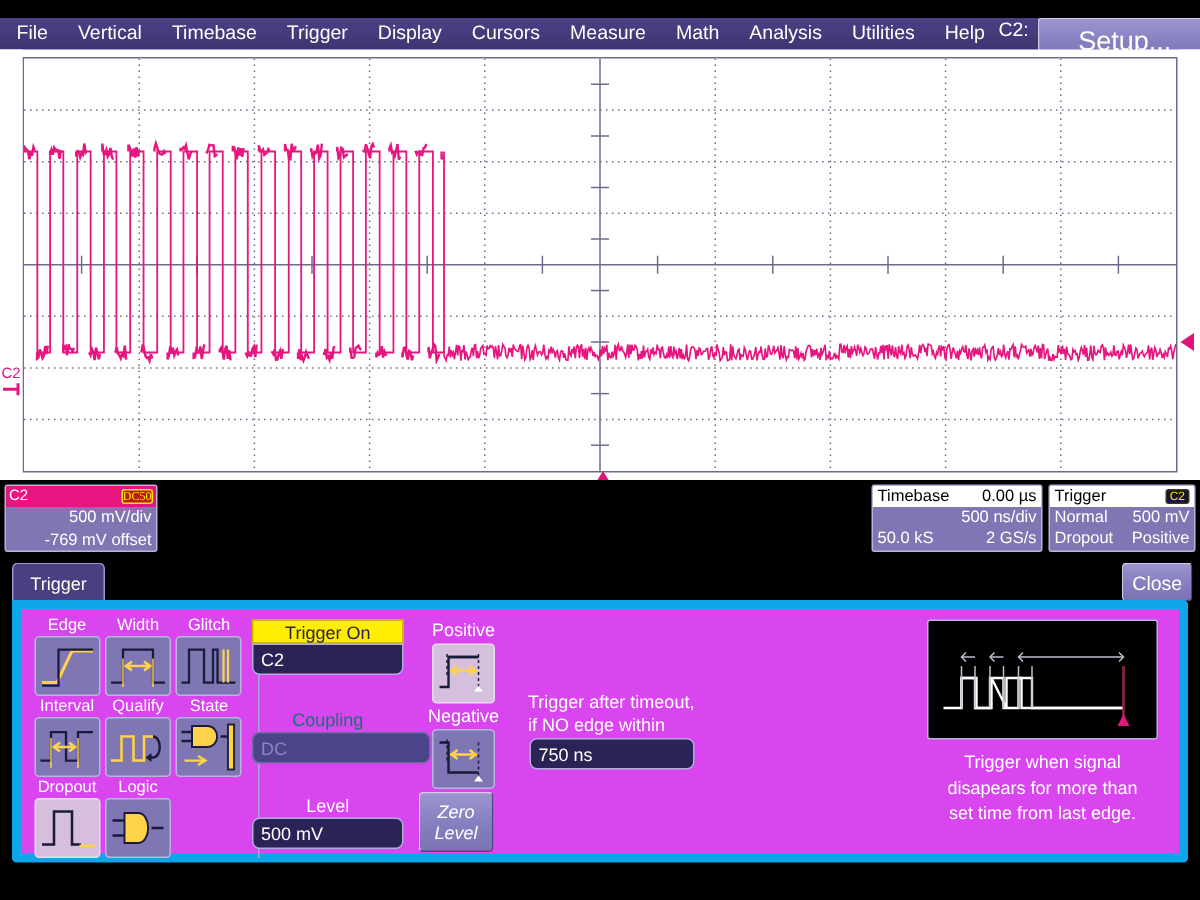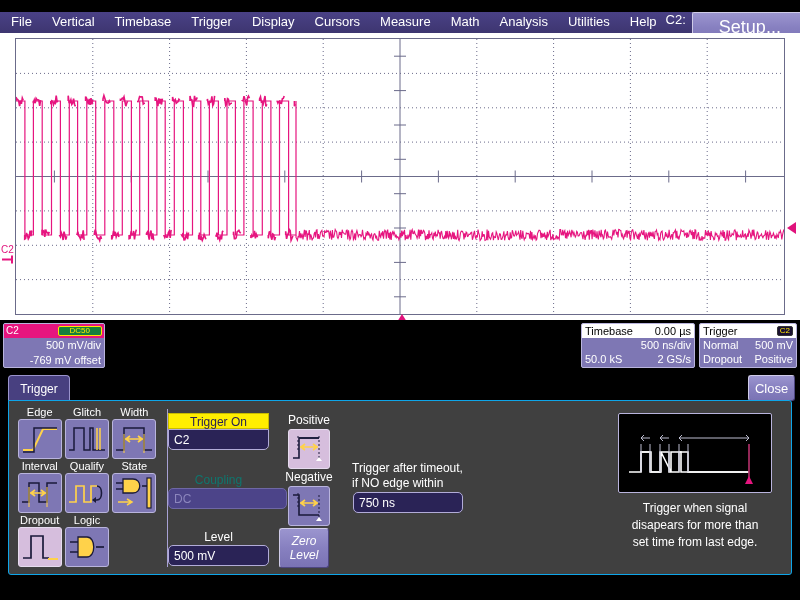--- a/index.html
+++ b/index.html
@@ -86,23 +86,23 @@
   }
   
   #chan-badge { left: 3px; top: 3px; width: 102px; height: 45px; }
   #chan-badge .hdr {
     height: 14px; background: #e6157f;
     display: flex; align-items: center; justify-content: space-between;
     padding: 0 2px;
   }
   #chan-badge .hdr .ch { font-size: 10px; color: #ffffff; line-height:1; }
   #chan-badge .hdr .cp {
-    font-size: 8px; color: #ffe600; background: #15803d;
+    font-size: 8px; color: #ffe600; background: #b91c1c;
     border: 1px solid #ffe600; border-radius: 2px;
-    padding: 0 11px; line-height: 1.1;
+    padding: 0 0; line-height: 1.1; font-family: Liberation Serif, serif;
   }
   #chan-badge .row { text-align: right; padding: 0 3px; font-size: 11px; line-height: 15px; }
 
   
   #timebase-badge { left: 581px; top: 3px; width: 114px; height: 45px; }
   #trigger-badge  { left: 699px; top: 3px; width: 98px; height: 45px; }
   .badge .tbrow {
     display: flex; justify-content: space-between; align-items: center;
     padding: 0 3px; font-size: 11px; line-height: 14px;
   }
@@ -120,22 +120,22 @@
   #dlg-tab {
     position: absolute; left: 8px; top: 2px; width: 62px; height: 26px;
     background: #484080;
     border: 1px solid #9a93cc; border-bottom: none;
     border-radius: 4px 4px 0 0;
     color: #ffffff; font-size: 12px;
     display: flex; align-items: center; justify-content: center;
   }
   #dlg-body {
     position: absolute; left: 8px; top: 27px; width: 784px; height: 175px;
-    background: #404040;
-    border: 1px solid #0ea5e9;
+    background: #d946ef;
+    border: 6px solid #0ea5e9;
     border-radius: 0 3px 3px 3px;
   }
   #close-button {
     position: absolute; left: 748px; top: 2px; width: 47px; height: 26px;
     background: linear-gradient(to bottom, #9b95cf 0%, #8780c0 50%, #7a73b4 100%);
     border: 1px solid #cfcbe8;
     border-right-color: #4d4680; border-bottom-color: #4d4680;
     border-radius: 3px; color: #ffffff; font-size: 13px;
     display: flex; align-items: center; justify-content: center;
   }
@@ -437,35 +437,35 @@
           <div class="type-cell">
             <div class="type-label">Edge</div>
             <div class="type-btn">
               <svg width="42" height="38" viewBox="0 0 42 38">
                 <path d="M4 30 L14 30 L24 9 L38 9" stroke="#ffd24a" stroke-width="2" fill="none"></path>
                 <path d="M4 32 L15 32 L15 8 L38 8" stroke="#1a1a3a" stroke-width="1.5" fill="none"></path>
               </svg>
             </div>
           </div>
           <div class="type-cell">
-            <div class="type-label">Glitch</div>
-            <div class="type-btn">
-              <svg width="42" height="38" viewBox="0 0 42 38">
-                <path d="M3 30 L8 30 L8 8 L18 8 L18 30 L24 30 L24 8 L27 8 L27 30 L39 30" stroke="#1a1a3a" stroke-width="1.5" fill="none"></path>
-                <path d="M31 8 L31 30 M34 8 L34 30" stroke="#ffd24a" stroke-width="1.5" fill="none"></path>
-              </svg>
-            </div>
-          </div>
-          <div class="type-cell">
             <div class="type-label">Width</div>
             <div class="type-btn">
               <svg width="42" height="38" viewBox="0 0 42 38">
                 <path d="M3 30 L11 30 L11 8 L31 8 L31 30 L39 30" stroke="#1a1a3a" stroke-width="1.5" fill="none"></path>
                 <path d="M12 19 L30 19 M13 19 L17 16 M13 19 L17 22 M29 19 L25 16 M29 19 L25 22" stroke="#ffd24a" stroke-width="1.7" fill="none"></path>
                 <path d="M11 14 L11 33 M31 14 L31 33" stroke="#ffd24a" stroke-width="1" fill="none"></path>
+              </svg>
+            </div>
+          </div>
+          <div class="type-cell">
+            <div class="type-label">Glitch</div>
+            <div class="type-btn">
+              <svg width="42" height="38" viewBox="0 0 42 38">
+                <path d="M3 30 L8 30 L8 8 L18 8 L18 30 L24 30 L24 8 L27 8 L27 30 L39 30" stroke="#1a1a3a" stroke-width="1.5" fill="none"></path>
+                <path d="M31 8 L31 30 M34 8 L34 30" stroke="#ffd24a" stroke-width="1.5" fill="none"></path>
               </svg>
             </div>
           </div>
         </div>
         <div class="type-col-row">
           <div class="type-cell">
             <div class="type-label">Interval</div>
             <div class="type-btn">
               <svg width="42" height="38" viewBox="0 0 42 38">
                 <path d="M3 28 L10 28 L10 9 L20 9 L20 28 L28 28 L28 9 L38 9" stroke="#1a1a3a" stroke-width="1.5" fill="none"></path>

